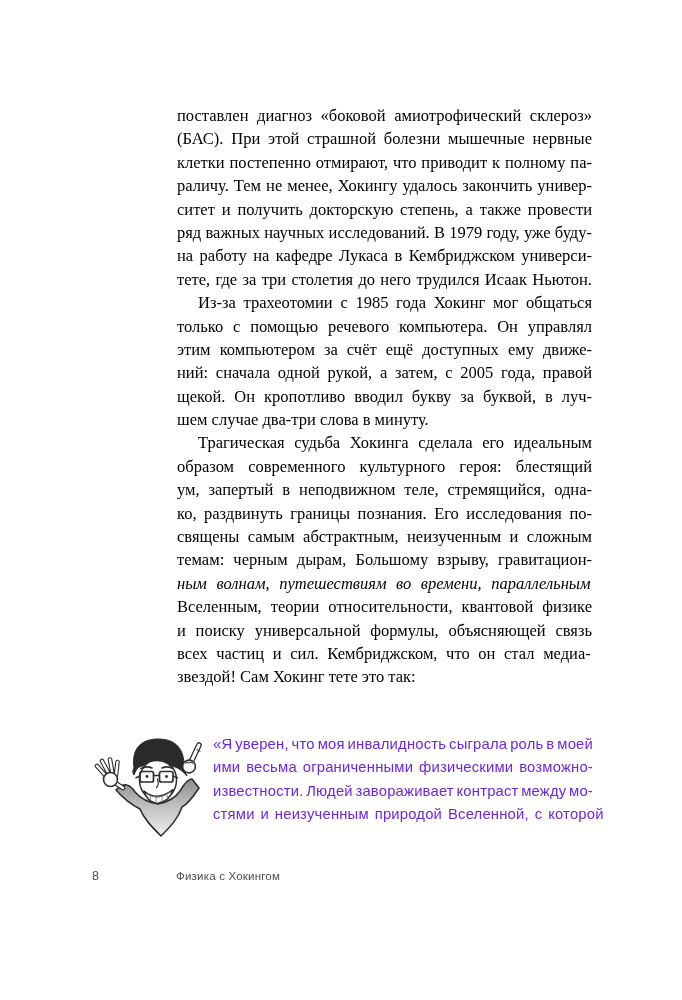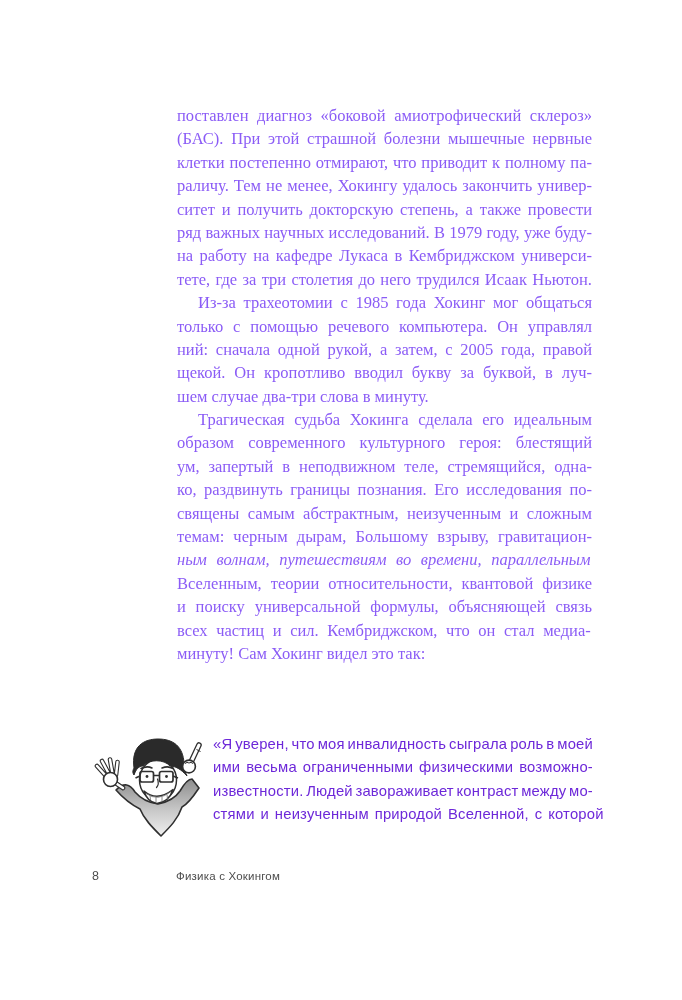--- a/index.html
+++ b/index.html
@@ -8,21 +8,21 @@
     width:682px; height:1000px;
     background:#ffffff;
     overflow:hidden;
     font-family:"Liberation Serif", serif;
   }
   .text-column {
     position:absolute;
     left:177px; top:104px; width:415px;
     font-size:16.5px;
     line-height:23.4px;
-    color:#8b5cf6;
+    color:#000000;
   }
   .line {
     white-space:nowrap;
     text-align:left;
     height:23.4px;
   }
   .para.indent .line:first-child { text-indent:21px; }
 
   .quote-section {
     position:absolute;
@@ -71,36 +71,37 @@
         <div class="line" style="word-spacing: 0.745536px;">клетки постепенно отмирают, что приводит к полному па-</div>
         <div class="line" style="word-spacing: 0.899554px;">раличу. Тем не менее, Хокингу удалось закончить универ-</div>
         <div class="line" style="word-spacing: 2.76562px;">ситет и получить докторскую степень, а также провести</div>
         <div class="line" style="word-spacing: 0.171875px;">ряд важных научных исследований. В 1979 году, уже буду-</div>
         <div class="line" style="word-spacing: 2.30357px;">на работу на кафедре Лукаса в Кембриджском универси-</div>
         <div class="line" style="word-spacing: 1.2066px;">тете, где за три столетия до него трудился Исаак Ньютон.</div>
       </div>
     <div class="para indent ragged">
         <div class="line" style="word-spacing: 3.57589px;">Из-за трахеотомии с 1985 года Хокинг мог общаться</div>
         <div class="line" style="word-spacing: 5.68229px;">только с помощью речевого компьютера. Он управлял</div>
+        <div class="line" style="word-spacing: 4.95759px;">этим компьютером за счёт ещё доступных ему движе-</div>
         <div class="line" style="word-spacing: 3.62326px;">ний: сначала одной рукой, а затем, с 2005 года, правой</div>
         <div class="line" style="word-spacing: 4.82812px;">щекой. Он кропотливо вводил букву за буквой, в луч-</div>
         <div class="line nj">шем случае два-три слова в минуту.</div>
       </div>
     <div class="para indent ragged">
         <div class="line" style="word-spacing: 5.45937px;">Трагическая судьба Хокинга сделала его идеальным</div>
         <div class="line" style="word-spacing: 10.0469px;">образом современного культурного героя: блестящий</div>
         <div class="line" style="word-spacing: 4.79167px;">ум, запертый в неподвижном теле, стремящийся, одна-</div>
         <div class="line" style="word-spacing: 3.35938px;">ко, раздвинуть границы познания. Его исследования по-</div>
         <div class="line" style="word-spacing: 4.28125px;">священы самым абстрактным, неизученным и сложным</div>
         <div class="line" style="word-spacing: 5.0375px;">темам: черным дырам, Большому взрыву, гравитацион-</div>
         <div class="line" style="word-spacing: 5.49688px; font-style: italic;">ным волнам, путешествиям во времени, параллельным</div>
         <div class="line" style="word-spacing: 4.84375px;">Вселенным, теории относительности, квантовой физике</div>
         <div class="line" style="word-spacing: 5.65313px;">и поиску универсальной формулы, объясняющей связь</div>
         <div class="line" style="word-spacing: 4.52734px;">всех частиц и сил. Кембриджском, что он стал медиа-</div>
-        <div class="line nj">минуту! Сам Хокинг видел это так:</div>
+        <div class="line nj">звездой! Сам Хокинг тете это так:</div>
       </div>
   </div>
 
   <div class="quote-section">
 
     <svg class="cartoon" width="112" height="112" viewBox="0 0 112 112">
       <defs>
         <linearGradient id="bodyGrad" x1="0" y1="0" x2="0" y2="1">
           <stop offset="0" stop-color="#8d8d8d"></stop>
           <stop offset="0.55" stop-color="#c8c8c8"></stop>

